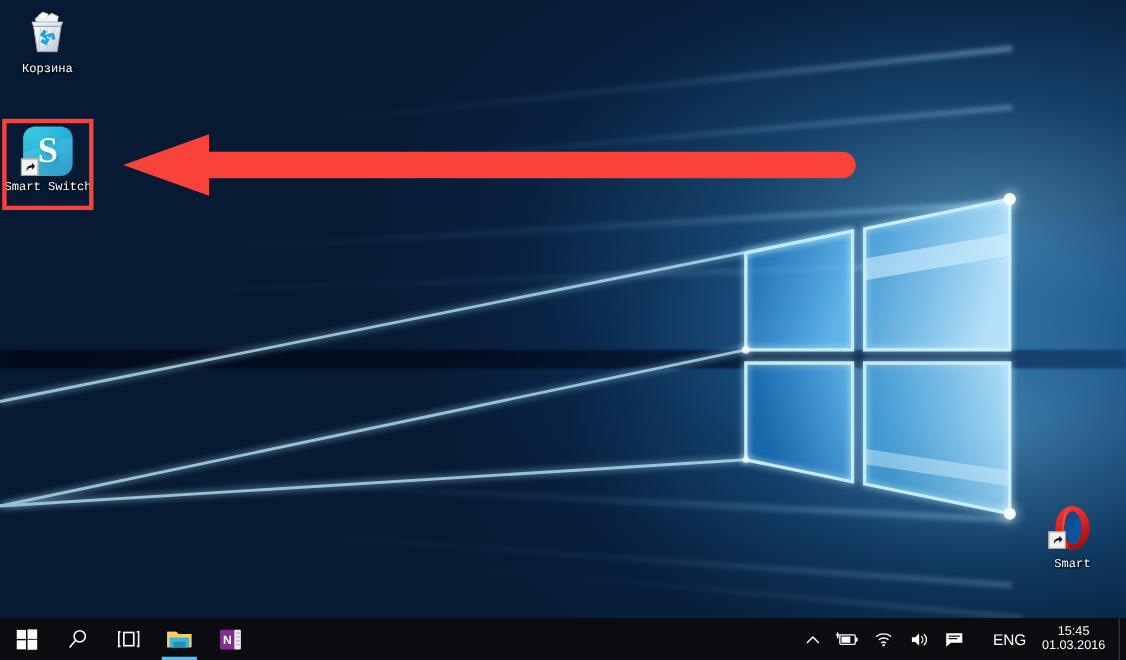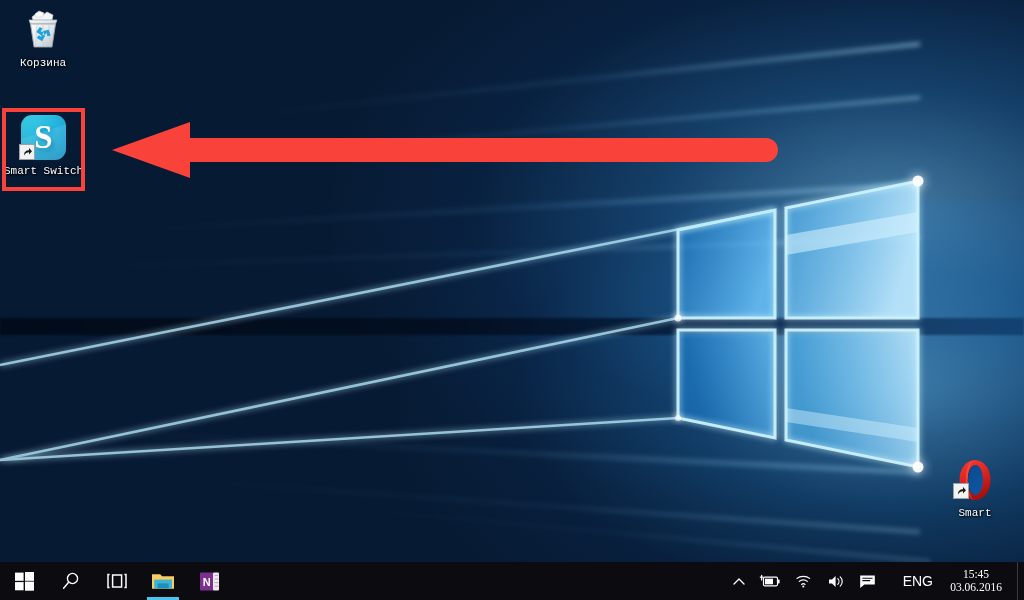--- a/index.html
+++ b/index.html
@@ -139,21 +139,21 @@
     padding:0 7px; cursor:default;
   }
   .tray-lang {
     color:#ffffff; font-size:14px; padding:0 10px 0 8px;
     font-family:"Liberation Sans", sans-serif;
     margin-left:12px;
   }
   .clock {
     color:#ffffff; font-size:11.5px; line-height:13px;
     text-align:center; padding:0 10px 0 2px; min-width:62px;
-    font-family:Liberation Serif, serif;
+    font-family:Liberation Sans, sans-serif;
   }
   .show-desktop {
     width:6px; height:38px; border-left:1px solid #3a3a44;
   }
 </style>
 </head>
 <body>
 
 <div id="screen">
 
@@ -420,20 +420,20 @@
         <svg width="17" height="15" viewBox="0 0 17 15">
           <path d="M1.2,1.6 L15.8,1.6 L15.8,10.4 L5.4,10.4 L1.2,14 Z" fill="#ffffff"></path>
           <path d="M3.4,4.2 L13.6,4.2 M3.4,6.6 L11.2,6.6" stroke="#0b0b10" stroke-width="1.1"></path>
         </svg>
       </div>
 
       <div class="tray-lang">ENG</div>
 
       <div class="clock">
         <div>15:45</div>
-        <div>03.06.2016</div>
+        <div>01.03.2016</div>
       </div>
 
       <div class="show-desktop"></div>
     </div>
   </div>
 
 </div>
 
 </body></html>

